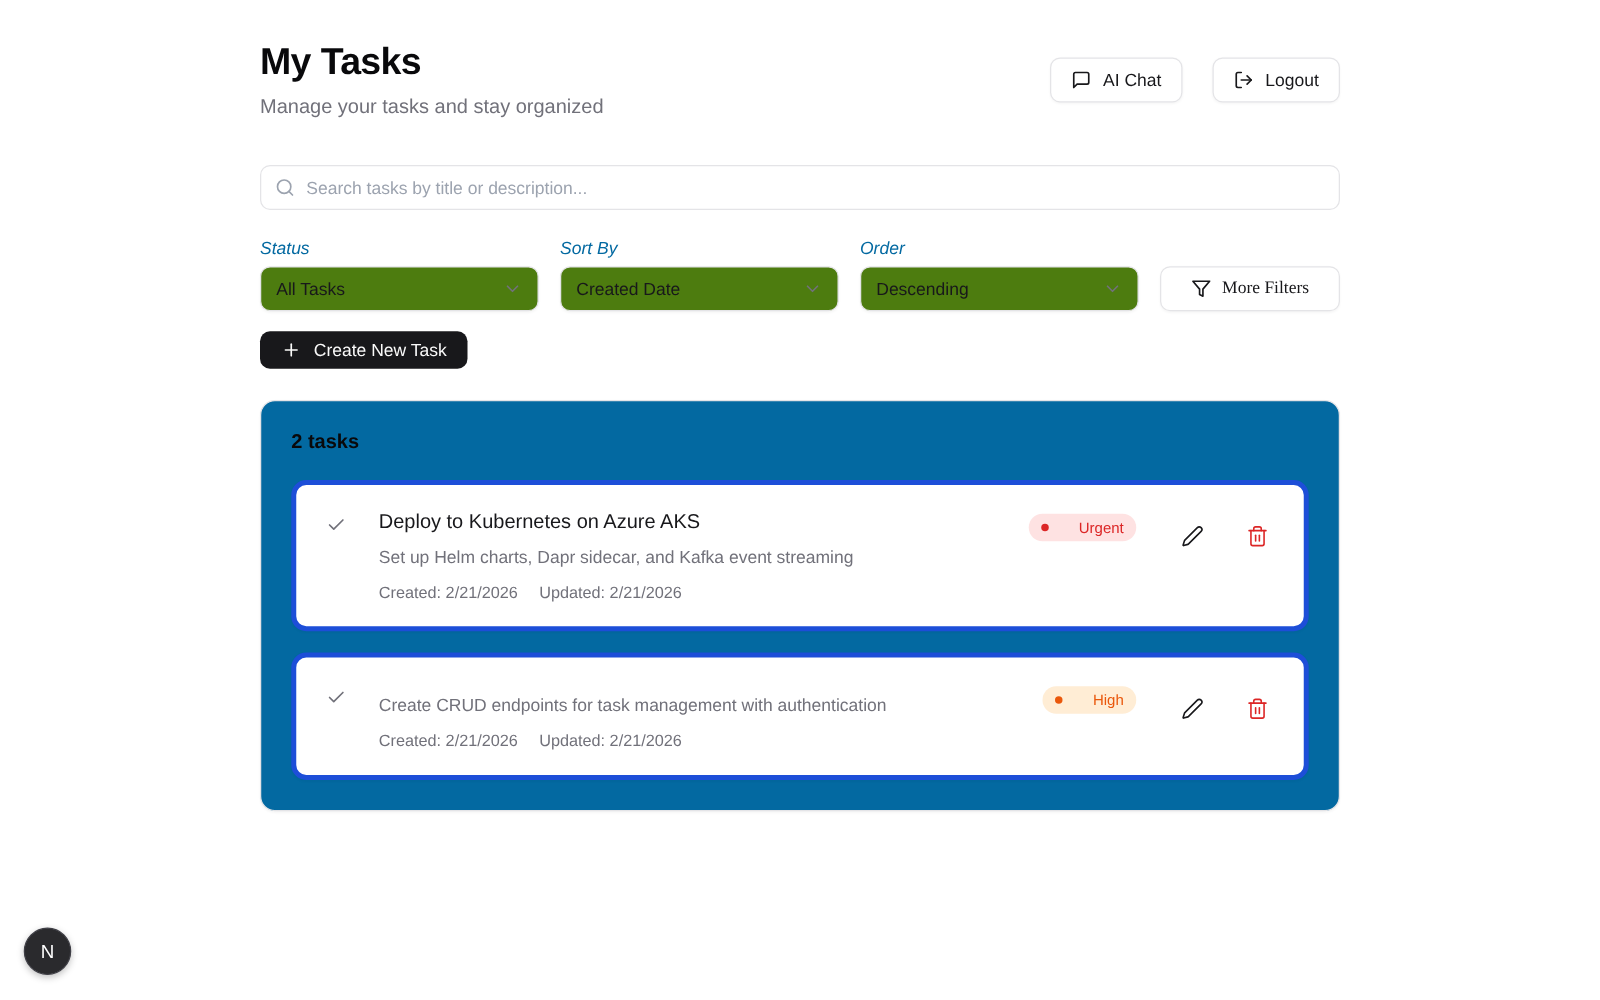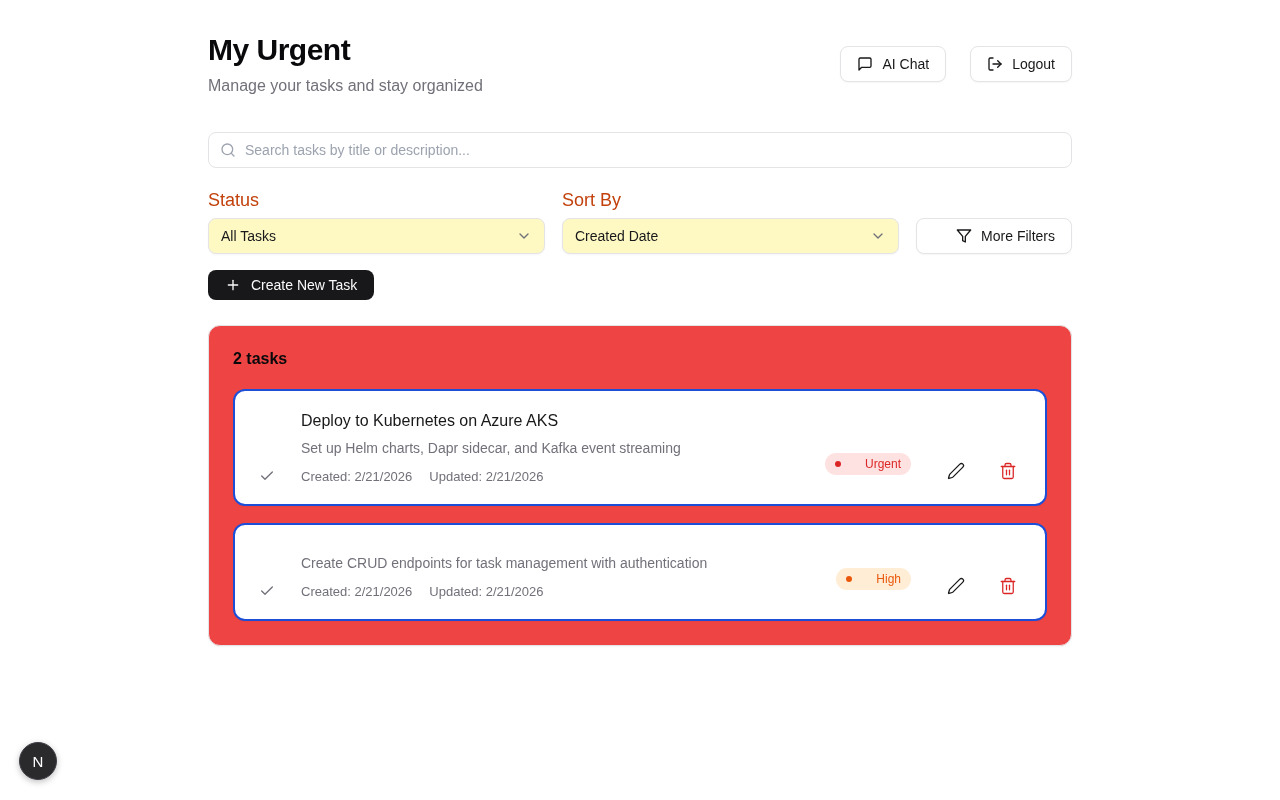--- a/index.html
+++ b/index.html
@@ -38,55 +38,55 @@
     border: 1px solid #e4e4e7; border-radius: 8px;
     padding: 0 12px 0 36px;
     font-size: 14px; font-family: inherit; color: #a16207;
     outline: none; background: #fff;
   }
   .search-input::placeholder { color: #9ca3af; }
 
   
   .filters-row { display: flex; gap: 17px; margin-top: 22px; align-items: flex-end; }
   .filter-group { flex: 1; }
-  .filter-label { display: block; font-size: 18px; font-weight: 500; margin-bottom: 7px; color: #c2410c; }
+  .filter-label { display: block; font-size: 14px; font-weight: 500; margin-bottom: 7px; color: #0369a1; font-style: italic; }
   .select {
     display: flex; align-items: center; justify-content: space-between;
     height: 36px; padding: 0 12px;
-    border: 1px solid #e4e4e7; border-radius: 8px; background: #fef9c3;
+    border: 1px solid #e4e4e7; border-radius: 8px; background: #4d7c0f;
     font-size: 14px; color: #18181b; cursor: pointer;
     box-shadow: 0 1px 2px rgba(0,0,0,0.04);
   }
   .select .chev { color: #71717a; display: flex; }
-  .btn-more { width: 156px; justify-content: flex-end; flex: 0 0 auto; }
+  .btn-more { width: 144px; justify-content: center; flex: 0 0 auto; font-family: Liberation Serif, serif; }
 
   
   .btn-primary {
     display: inline-flex; align-items: center; gap: 10px;
     height: 30px; padding: 0 17px;
     margin-top: 16px;
     background: #18181b; color: #fafafa;
     border: none; border-radius: 8px;
     font-size: 14px; font-weight: 500; font-family: inherit;
     cursor: pointer;
   }
 
   
   .task-panel {
     margin-top: 25px;
     border: 1px solid #e4e4e7; border-radius: 12px;
-    background: #ef4444; padding: 24px;
+    background: #0369a1; padding: 24px;
     box-shadow: 0 1px 2px rgba(0,0,0,0.04);
   }
   .task-count { font-size: 16px; font-weight: 600; margin-bottom: 21px; }
 
   .task-card {
-    border: 2px solid #1d4ed8; border-radius: 12px;
+    border: 4px solid #1d4ed8; border-radius: 12px;
     padding: 20px 24px 20px 24px;
-    display: flex; align-items: flex-end;
+    display: flex; align-items: flex-start;
     background: #fff;
     box-shadow: 0 1px 2px rgba(0,0,0,0.03);
   }
   .task-card + .task-card { margin-top: 17px; }
 
   .check-btn {
     background: none; border: none; padding: 0; cursor: pointer;
     color: #71717a; margin-top: 4px; margin-right: 26px; display: flex;
   }
   .task-body { flex: 1; min-width: 0; }
@@ -124,21 +124,21 @@
   }
 </style>
 </head>
 <body>
 
 <div class="container">
 
   
   <div class="header-row">
     <div>
-      <h1 class="page-title">My Urgent</h1>
+      <h1 class="page-title">My Tasks</h1>
       <p class="page-subtitle">Manage your tasks and stay organized</p>
     </div>
     <div class="header-actions">
       <button class="btn-outline">
         <span style="display:flex">
           <svg width="16" height="16" viewBox="0 0 24 24" fill="none" stroke="currentColor" stroke-width="2" stroke-linecap="round" stroke-linejoin="round">
               <path d="M21 15a2 2 0 0 1-2 2H7l-4 4V5a2 2 0 0 1 2-2h14a2 2 0 0 1 2 2z"></path>
             </svg>
         </span>
         <span>AI Chat</span>
@@ -177,20 +177,31 @@
           <svg width="16" height="16" viewBox="0 0 24 24" fill="none" stroke="currentColor" stroke-width="2" stroke-linecap="round" stroke-linejoin="round">
               <path d="m6 9 6 6 6-6"></path>
             </svg>
         </span>
       </div>
     </div>
     <div class="filter-group">
       <span class="filter-label">Sort By</span>
       <div class="select" role="combobox">
         <span>Created Date</span>
+        <span class="chev">
+          <svg width="16" height="16" viewBox="0 0 24 24" fill="none" stroke="currentColor" stroke-width="2" stroke-linecap="round" stroke-linejoin="round">
+              <path d="m6 9 6 6 6-6"></path>
+            </svg>
+        </span>
+      </div>
+    </div>
+    <div class="filter-group">
+      <span class="filter-label">Order</span>
+      <div class="select" role="combobox">
+        <span>Descending</span>
         <span class="chev">
           <svg width="16" height="16" viewBox="0 0 24 24" fill="none" stroke="currentColor" stroke-width="2" stroke-linecap="round" stroke-linejoin="round">
               <path d="m6 9 6 6 6-6"></path>
             </svg>
         </span>
       </div>
     </div>
     <button class="btn-outline btn-more">
       <span style="display:flex">
         <svg width="16" height="16" viewBox="0 0 24 24" fill="none" stroke="currentColor" stroke-width="2" stroke-linecap="round" stroke-linejoin="round">

